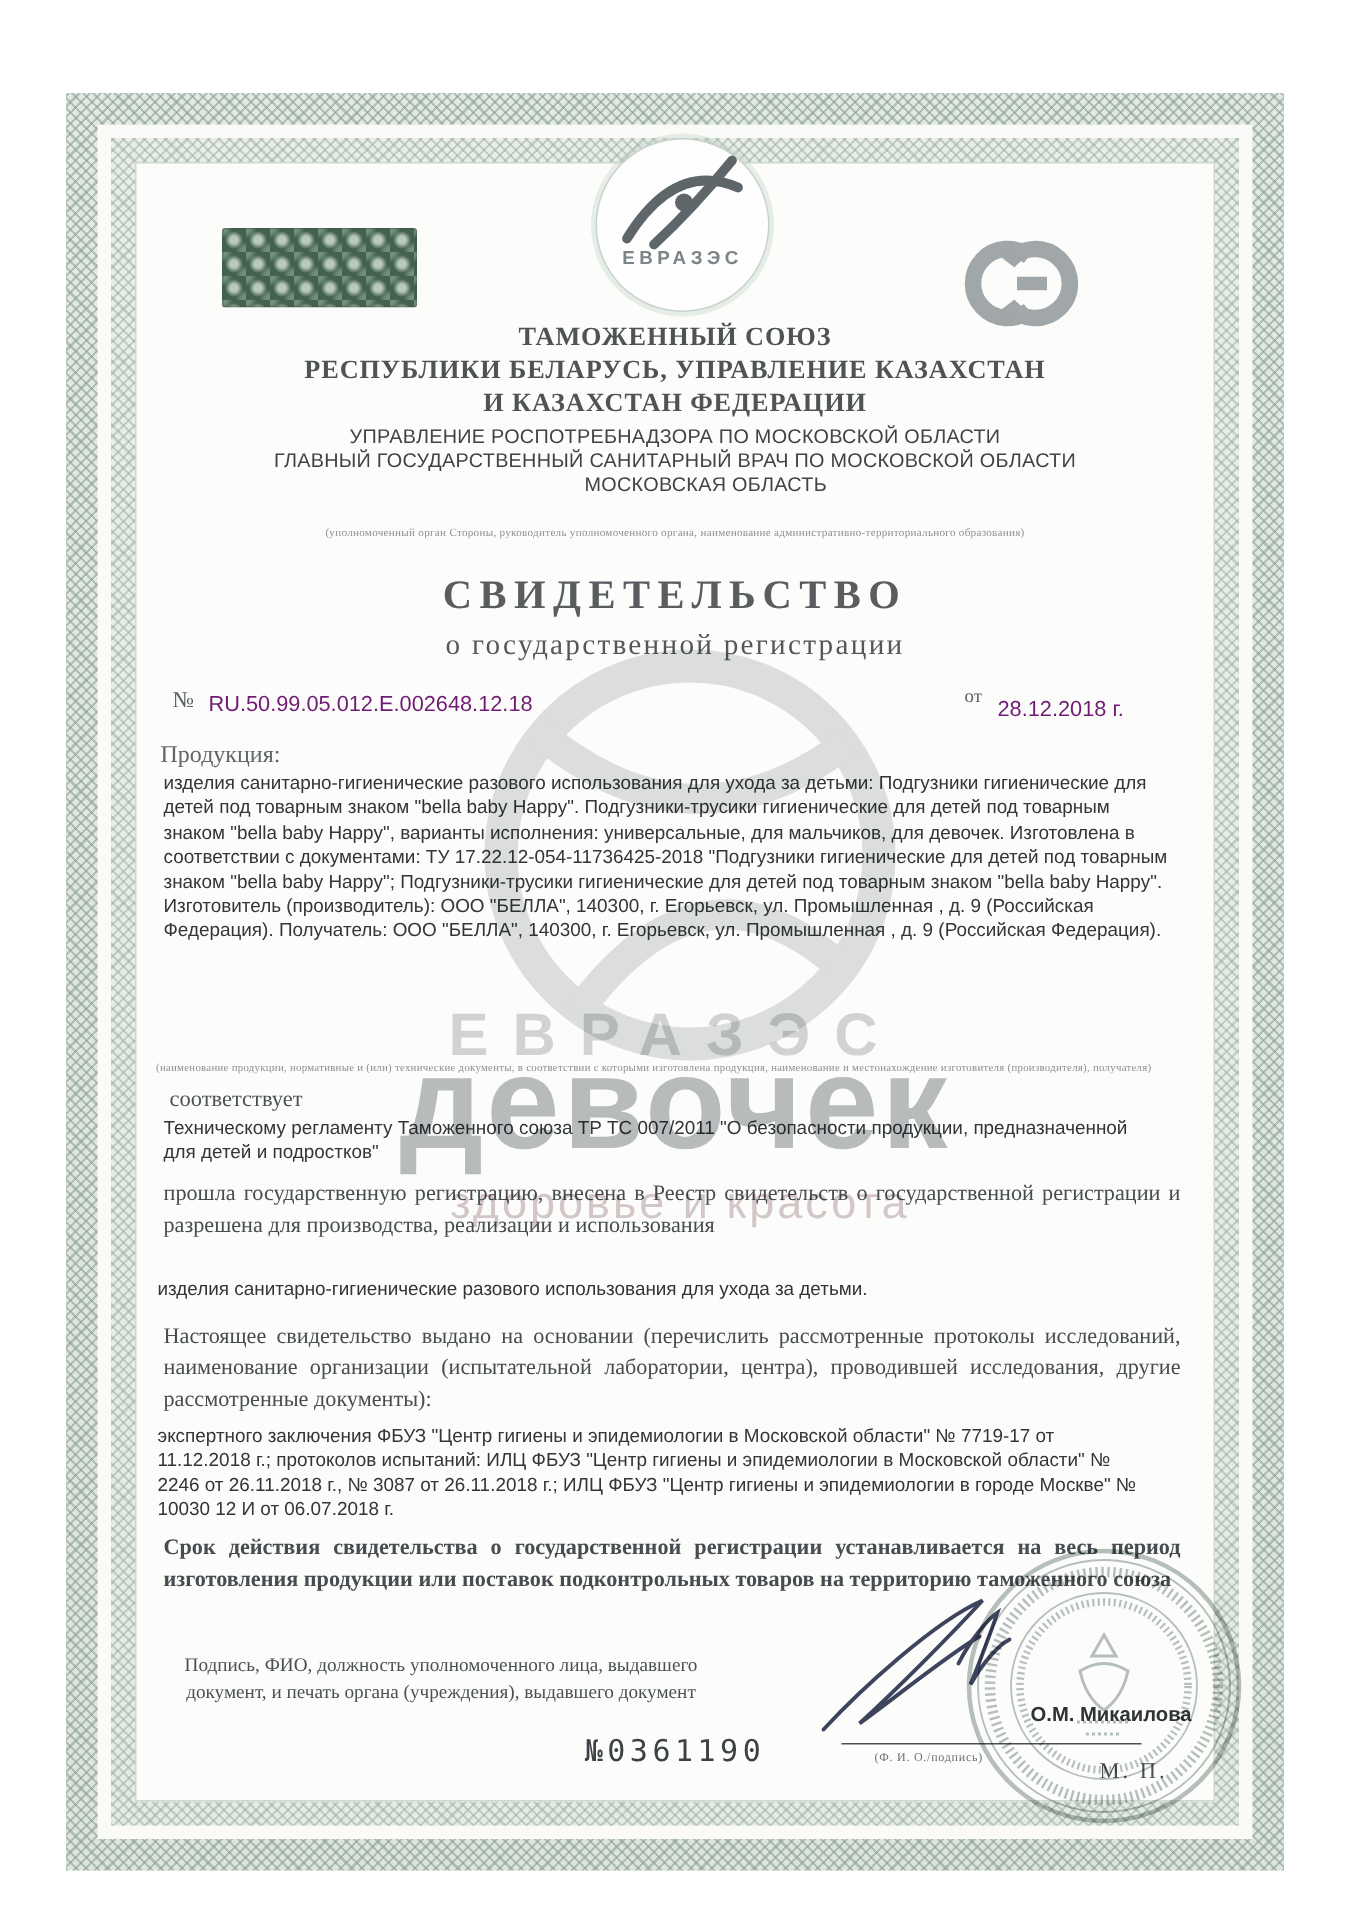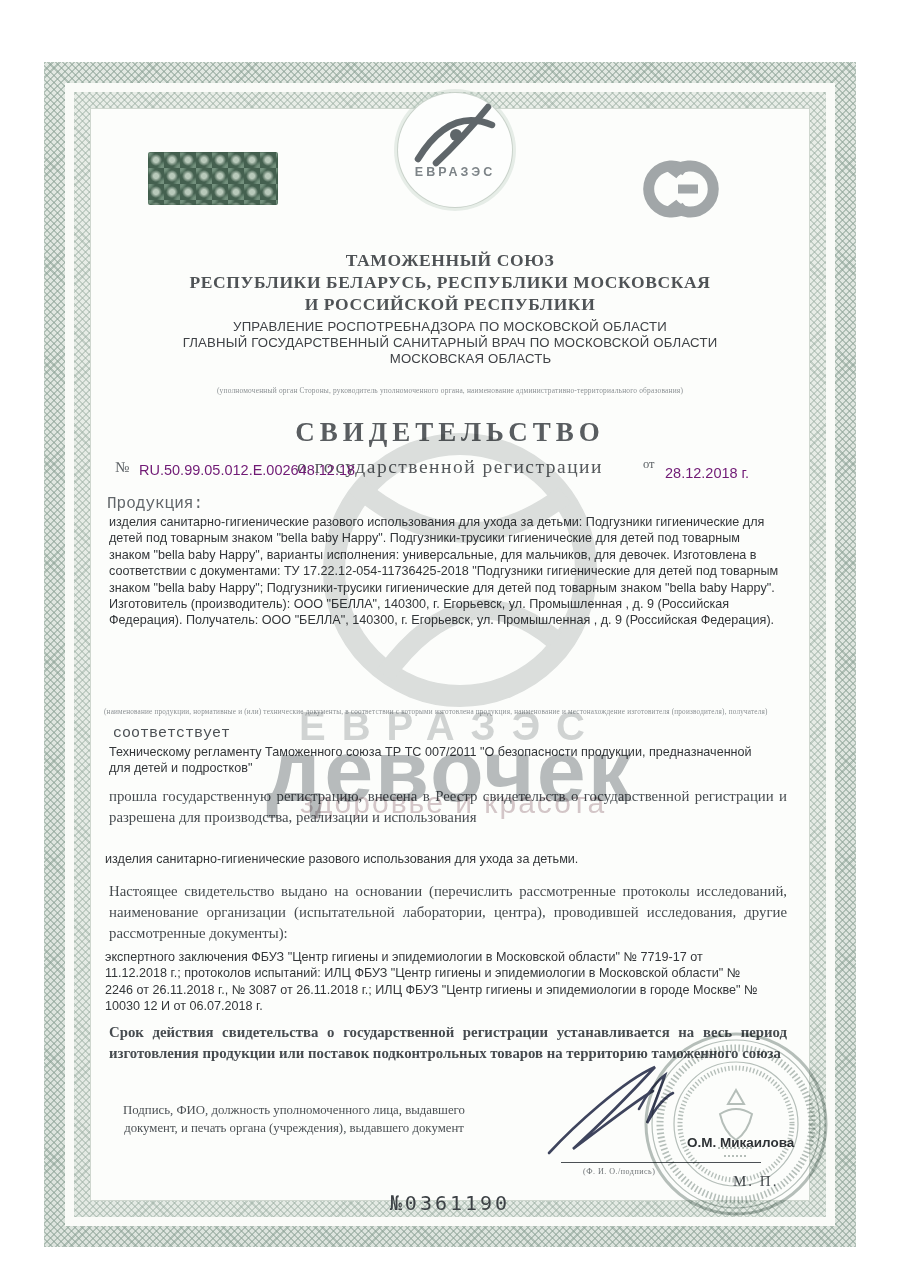--- a/index.html
+++ b/index.html
@@ -14,29 +14,29 @@
       linear-gradient(#e2e8e2,#dde4de);}
   .band-gap{position:absolute;inset:21px;background:#fafbf8;}
   .band-inner{position:absolute;inset:30px;
     background:
       repeating-linear-gradient(45deg, rgba(150,170,158,.45) 0 1.5px, rgba(255,255,255,0) 1.5px 5px),
       repeating-linear-gradient(-45deg, rgba(150,170,158,.45) 0 1.5px, rgba(255,255,255,0) 1.5px 5px),
       linear-gradient(#e8ede7,#e4eae4);}
   .content{position:absolute;inset:46px;background:#fcfdfb;border:1px solid #cfd7cf;}
 
   .abs{position:absolute;}
-  .ctr{text-align:center;left:0;right:0;margin-top:36px;}
+  .ctr{text-align:center;left:0;right:0;}
 
   .hdr-serif{font-weight:bold;color:#4f5356;font-size:17.5px;line-height:22px;letter-spacing:.6px;}
   .hdr-sans{font-family:"Liberation Sans",sans-serif;color:#3f4246;font-size:13.2px;line-height:16px;letter-spacing:.2px;}
   .tiny{color:#8b9093;font-size:7.4px;letter-spacing:.2px;white-space:nowrap;overflow:hidden;}
   .title-main{font-weight:bold;color:#595d60;font-size:27px;letter-spacing:5px;}
   .title-sub{color:#54585b;font-size:19.5px;letter-spacing:1.5px;}
   .sans-par{font-family:"Liberation Sans",sans-serif;color:#333639;font-size:12.6px;line-height:16.4px;}
-  .serif-lead{color:#4b5054;font-size:15px;font-family:Liberation Mono, monospace;}
+  .serif-lead{color:#4b5054;font-size:15px;}
   .serif-par{color:#474c50;font-size:14.8px;line-height:21px;text-align:justify;}
   .sig-note{color:#4b5054;font-size:12.8px;line-height:17.5px;}
   .serial{font-family:"DejaVu Sans Mono",monospace;color:#3c4145;font-size:20px;letter-spacing:3px;}
 
   .wm{pointer-events:none;}
   .wm-store{font-family:"Liberation Sans",sans-serif;font-weight:bold;color:#7f868a;opacity:.55;
             font-size:88px;letter-spacing:2px;mix-blend-mode:multiply;white-space:nowrap;}
   .wm-tag{font-family:"Liberation Sans",sans-serif;color:#b59aa0;opacity:.55;font-size:30px;
           letter-spacing:2px;mix-blend-mode:multiply;white-space:nowrap;}
   .wm-evrazes{font-family:"Liberation Sans",sans-serif;font-weight:bold;color:#909699;opacity:.4;
@@ -71,22 +71,22 @@
 <body>
 
 <div class="certificate">
   <div class="band-outer"></div>
   <div class="band-gap"></div>
   <div class="band-inner"></div>
 
   <div class="content">
 
     <div class="abs ctr hdr-serif" style="top:104px;">ТАМОЖЕННЫЙ СОЮЗ</div>
-    <div class="abs ctr hdr-serif" style="top:126px;">РЕСПУБЛИКИ БЕЛАРУСЬ, РЕСПУБЛИКИ МОСКОВСКАЯ</div>
-    <div class="abs ctr hdr-serif" style="top:148px;">И РОССИЙСКОЙ РЕСПУБЛИКИ</div>
+    <div class="abs ctr hdr-serif" style="top:126px;">РЕСПУБЛИКИ БЕЛАРУСЬ, УПРАВЛЕНИЕ КАЗАХСТАН</div>
+    <div class="abs ctr hdr-serif" style="top:148px;">И КАЗАХСТАН ФЕДЕРАЦИИ</div>
 
     <div class="abs ctr hdr-sans" style="top:174px;">УПРАВЛЕНИЕ РОСПОТРЕБНАДЗОРА ПО МОСКОВСКОЙ ОБЛАСТИ</div>
     <div class="abs ctr hdr-sans" style="top:190px;">ГЛАВНЫЙ ГОСУДАРСТВЕННЫЙ САНИТАРНЫЙ ВРАЧ ПО МОСКОВСКОЙ ОБЛАСТИ</div>
     <div class="abs ctr hdr-sans" style="top:206px;padding-left:41px;">МОСКОВСКАЯ ОБЛАСТЬ</div>
 
     <div class="abs ctr tiny" style="top:241px;">(уполномоченный орган Стороны, руководитель уполномоченного органа, наименование административно-территориального образования)</div>
 
     <div class="abs ctr title-main" style="top:272px;">СВИДЕТЕЛЬСТВО</div>
     <div class="abs ctr title-sub" style="top:311px;">о государственной регистрации</div>
 

